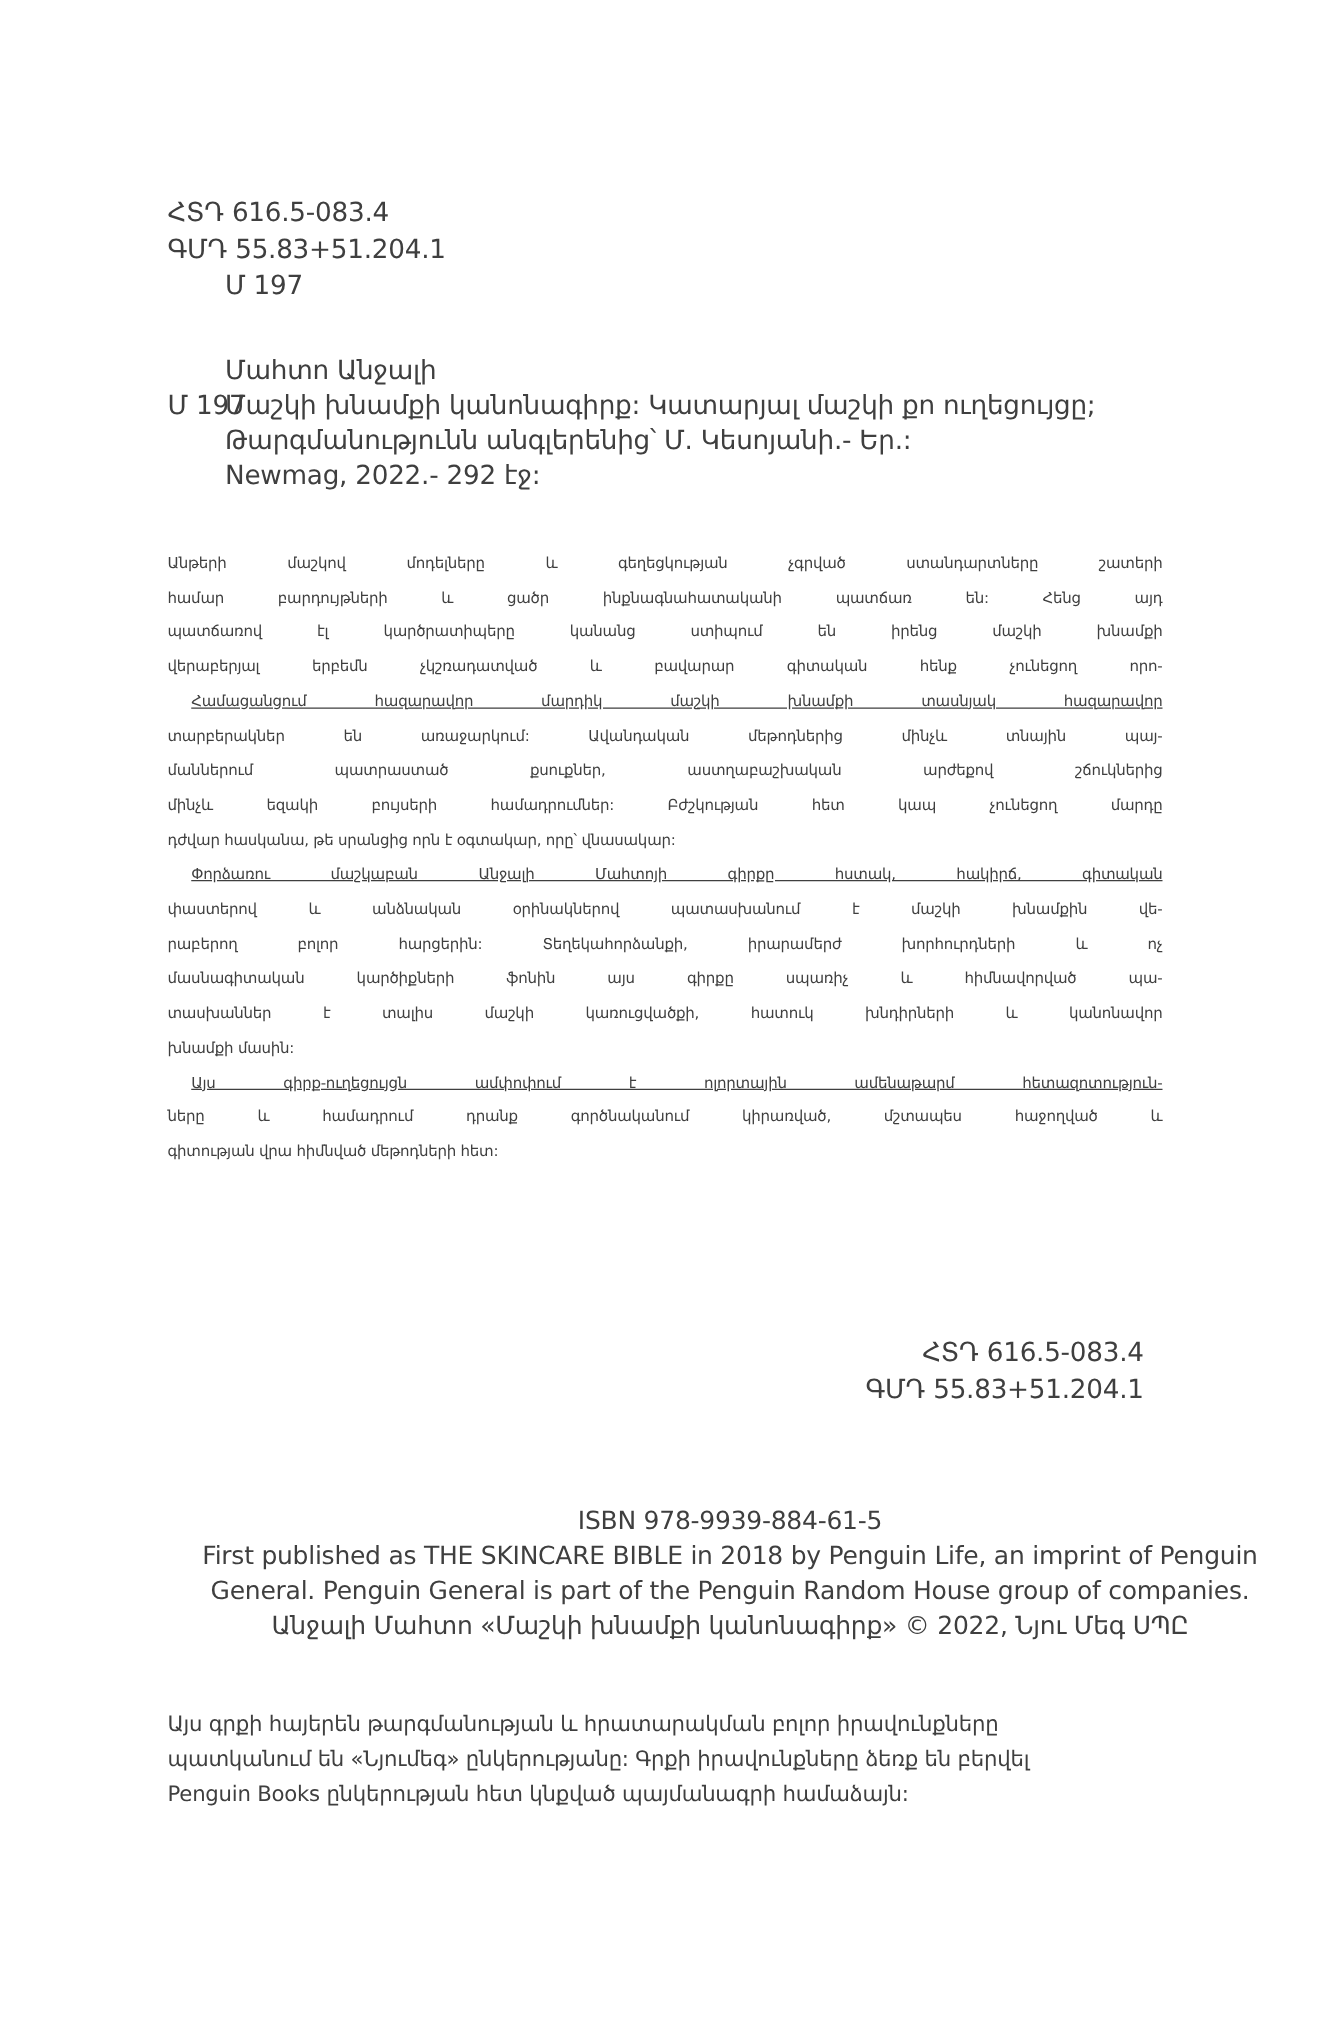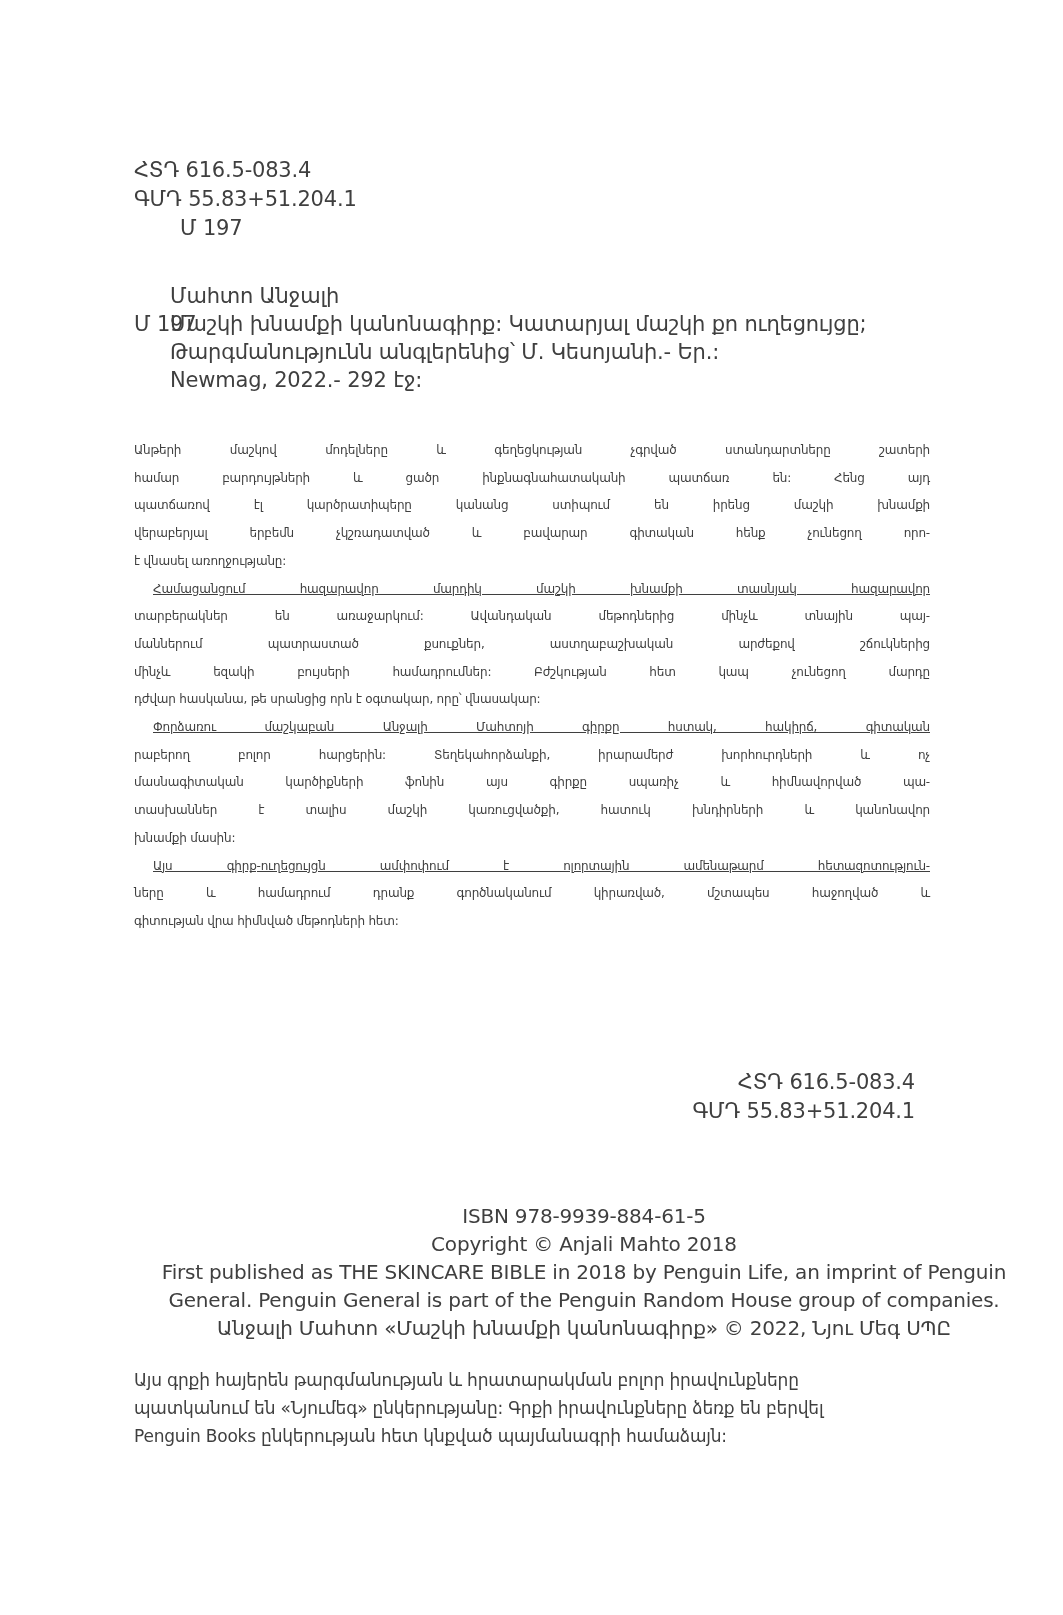--- a/index.html
+++ b/index.html
@@ -24,21 +24,21 @@
   }
   #top-codes .m-indent { padding-left: 46px; }
 
   #catalog {
     left: 134px; top: 282px;
     font-size: 21px; line-height: 28px;
   }
   #catalog .catalog-label {
     position: absolute; left: 0; top: 28px;
   }
-  #catalog .catalog-lines { margin-left: 36px; width: 740px; }
+  #catalog .catalog-lines { margin-left: 46px; width: 740px; }
 
   #annotation {
     left: 134px; top: 437px; width: 796px;
     font-size: 12px; line-height: 27.7px;
   }
   .para .line.j {
     text-align: justify;
     text-align-last: justify;
   }
   .para .line.indent { text-indent: 19px; text-decoration: underline; }
@@ -80,51 +80,50 @@
       <div>Newmag, 2022.- 292 էջ:</div>
     </div>
 </div>
 
 <div id="annotation" class="block">
     <div class="para">
       <div class="line j">Անթերի մաշկով մոդելները և գեղեցկության չգրված ստանդարտները շատերի</div>
       <div class="line j">համար բարդույթների և ցածր ինքնագնահատականի պատճառ են: Հենց այդ</div>
       <div class="line j">պատճառով էլ կարծրատիպերը կանանց ստիպում են իրենց մաշկի խնամքի</div>
       <div class="line j">վերաբերյալ երբեմն չկշռադատված և բավարար գիտական հենք չունեցող որո-</div>
-      <div class="line">է վնասել առողջությանը:</div>
     </div>
     <div class="para">
       <div class="line j indent">Համացանցում հազարավոր մարդիկ մաշկի խնամքի տասնյակ հազարավոր</div>
       <div class="line j">տարբերակներ են առաջարկում: Ավանդական մեթոդներից մինչև տնային պայ-</div>
       <div class="line j">մաններում պատրաստած քսուքներ, աստղաբաշխական արժեքով շճուկներից</div>
       <div class="line j">մինչև եզակի բույսերի համադրումներ: Բժշկության հետ կապ չունեցող մարդը</div>
       <div class="line">դժվար հասկանա, թե սրանցից որն է օգտակար, որը՝ վնասակար:</div>
     </div>
     <div class="para">
       <div class="line j indent">Փորձառու մաշկաբան Անջալի Մահտոյի գիրքը հստակ, հակիրճ, գիտական</div>
+      <div class="line j">փաստերով և անձնական օրինակներով պատասխանում է մաշկի խնամքին վե-</div>
       <div class="line j">րաբերող բոլոր հարցերին: Տեղեկահորձանքի, իրարամերժ խորհուրդների և ոչ</div>
       <div class="line j">մասնագիտական կարծիքների ֆոնին այս գիրքը սպառիչ և հիմնավորված պա-</div>
       <div class="line j">տասխաններ է տալիս մաշկի կառուցվածքի, հատուկ խնդիրների և կանոնավոր</div>
       <div class="line">խնամքի մասին:</div>
     </div>
     <div class="para">
       <div class="line j indent">Այս գիրք-ուղեցույցն ամփոփում է ոլորտային ամենաթարմ հետազոտություն-</div>
       <div class="line j">ները և համադրում դրանք գործնականում կիրառված, մշտապես հաջողված և</div>
       <div class="line">գիտության վրա հիմնված մեթոդների հետ:</div>
     </div>
   </div>
 
 <div id="bottom-codes" class="block">
   <div>ՀՏԴ 616.5-083.4</div>
   <div>ԳՄԴ 55.83+51.204.1</div>
 </div>
 
 <div id="imprint" class="block">
   <div>ISBN 978-9939-884-61-5</div>
-  <div>Copyright © Anjali Mahto 2018</div>
   <div>First published as THE SKINCARE BIBLE in 2018 by Penguin Life, an imprint of Penguin</div>
   <div>General. Penguin General is part of the Penguin Random House group of companies.</div>
   <div>Անջալի Մահտո «Մաշկի խնամքի կանոնագիրք» © 2022, Նյու Մեգ ՍՊԸ</div>
 </div>
 
 <div id="rights" class="block">
     <div>Այս գրքի հայերեն թարգմանության և հրատարակման բոլոր իրավունքները</div>
     <div>պատկանում են «Նյումեգ» ընկերությանը: Գրքի իրավունքները ձեռք են բերվել</div>
     <div>Penguin Books ընկերության հետ կնքված պայմանագրի համաձայն:</div>
   </div>

